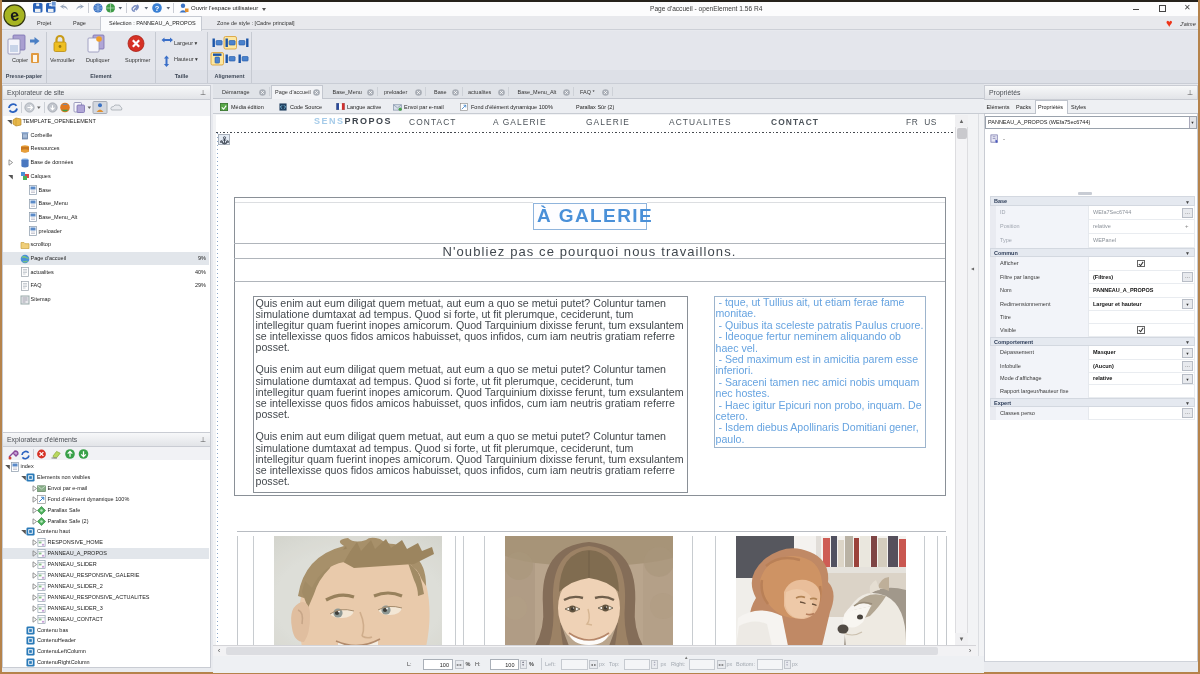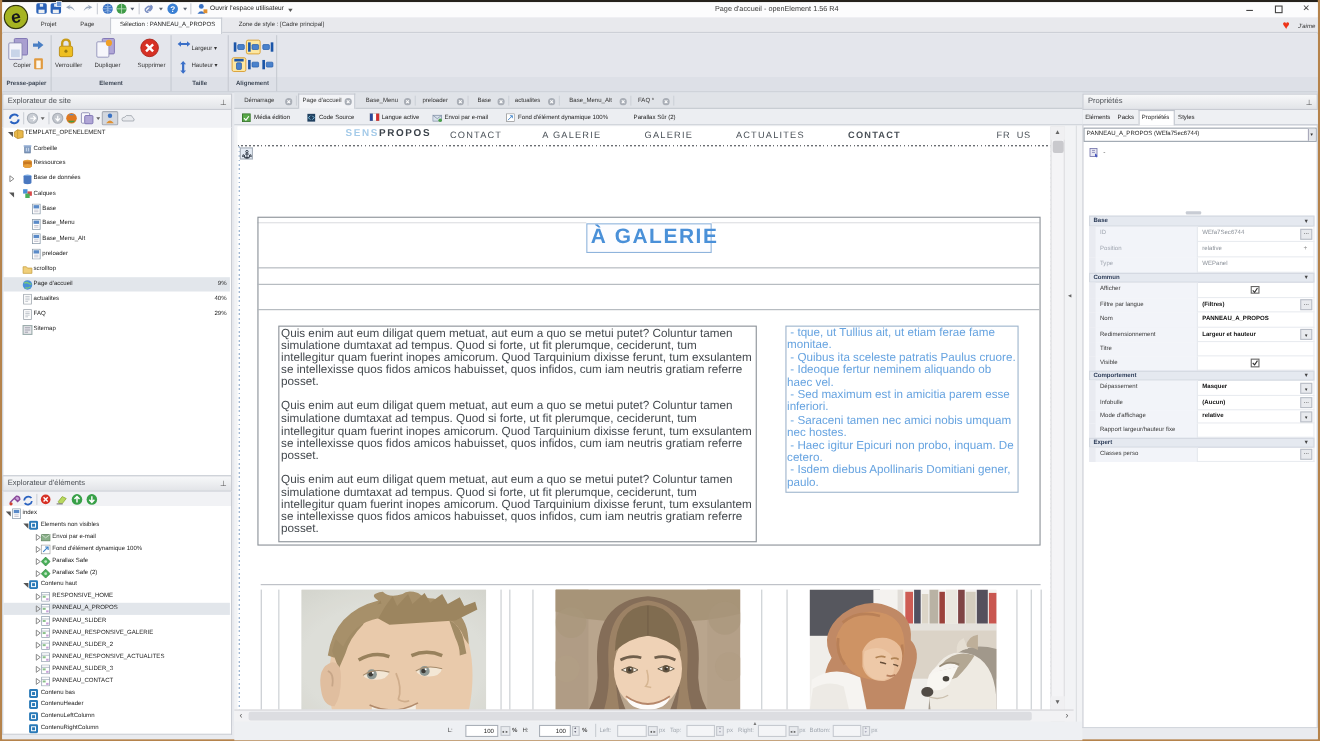--- a/index.html
+++ b/index.html
@@ -665,20 +665,21 @@
       </svg>
     </div>
 <div class="a" style="left:234px;top:202px;width:299px;height:1px;background:#dcdee1;"></div>
 <div class="a" style="left:647px;top:202px;width:298px;height:1px;background:#dcdee1;"></div>
 <div class="a" style="left:233.5px;top:197px;width:712px;height:299px;border:1px solid #8a9097;"></div>
 <div class="a" style="left:234px;top:242.5px;width:711px;height:1px;background:#b0b5bb;"></div>
 <div class="a" style="left:234px;top:257.5px;width:711px;height:1px;background:#b0b5bb;"></div>
 <div class="a" style="left:234px;top:280.5px;width:711px;height:1px;background:#b0b5bb;"></div>
 <div class="a" style="left:533px;top:202.5px;width:114px;height:27px;border:1px solid #8fb4dc;background:#fdfdff;"></div>
 <div class="a txt" style="left:537px;top:204.5px;font-size:19px;font-weight:bold;color:#4a90d8;letter-spacing:1.4px;">À GALERIE</div>
+<div class="a txt" style="left:234px;top:243.5px;width:711px;text-align:center;font-size:13px;letter-spacing:1.1px;color:#40474e;">N'oubliez pas ce pourquoi nous travaillons.</div>
 <div class="a" style="left:252.5px;top:295.5px;width:435.5px;height:197px;border:1px solid #8a9097;padding:1px 0 0 2px;font-size:10.65px;line-height:11.1px;color:#44494e;overflow:hidden;">
       <div style="margin-bottom:11.5px;">Quis enim aut eum diligat quem metuat, aut eum a quo se metui putet? Coluntur tamen<br>simulatione dumtaxat ad tempus. Quod si forte, ut fit plerumque, ceciderunt, tum<br>intellegitur quam fuerint inopes amicorum. Quod Tarquinium dixisse ferunt, tum exsulantem<br>se intellexisse quos fidos amicos habuisset, quos infidos, cum iam neutris gratiam referre<br>posset.</div>
       <div style="margin-bottom:11.5px;">Quis enim aut eum diligat quem metuat, aut eum a quo se metui putet? Coluntur tamen<br>simulatione dumtaxat ad tempus. Quod si forte, ut fit plerumque, ceciderunt, tum<br>intellegitur quam fuerint inopes amicorum. Quod Tarquinium dixisse ferunt, tum exsulantem<br>se intellexisse quos fidos amicos habuisset, quos infidos, cum iam neutris gratiam referre<br>posset.</div>
       <div>Quis enim aut eum diligat quem metuat, aut eum a quo se metui putet? Coluntur tamen<br>simulatione dumtaxat ad tempus. Quod si forte, ut fit plerumque, ceciderunt, tum<br>intellegitur quam fuerint inopes amicorum. Quod Tarquinium dixisse ferunt, tum exsulantem<br>se intellexisse quos fidos amicos habuisset, quos infidos, cum iam neutris gratiam referre<br>posset.</div>
     </div>
 <div class="a" style="left:713.5px;top:296px;width:212.5px;height:151.5px;border:1px solid #9db4cc;padding:0 0 0 1px;font-size:10.6px;line-height:11.4px;color:#66a3e0;overflow:hidden;">&nbsp;- tque, ut Tullius ait, ut etiam ferae fame<br>monitae.<br>&nbsp;- Quibus ita sceleste patratis Paulus cruore.<br>&nbsp;- Ideoque fertur neminem aliquando ob<br>haec vel.<br>&nbsp;- Sed maximum est in amicitia parem esse<br>inferiori.<br>&nbsp;- Saraceni tamen nec amici nobis umquam<br>nec hostes.<br>&nbsp;- Haec igitur Epicuri non probo, inquam. De<br>cetero.<br>&nbsp;- Isdem diebus Apollinaris Domitiani gener,<br>paulo.</div>
 <div class="a" style="left:237px;top:531px;width:709px;height:115px;border-top:1px solid #b8bcc2;background:#fff;"></div>
 <div class="a" style="left:237px;top:536px;width:1px;height:110px;background:#c4c8cc;"></div>
 <div class="a" style="left:945.5px;top:536px;width:1px;height:110px;background:#c4c8cc;"></div>
 <div class="a" style="left:252.5px;top:536px;width:1px;height:110px;background:#c8ccd0;"></div>

